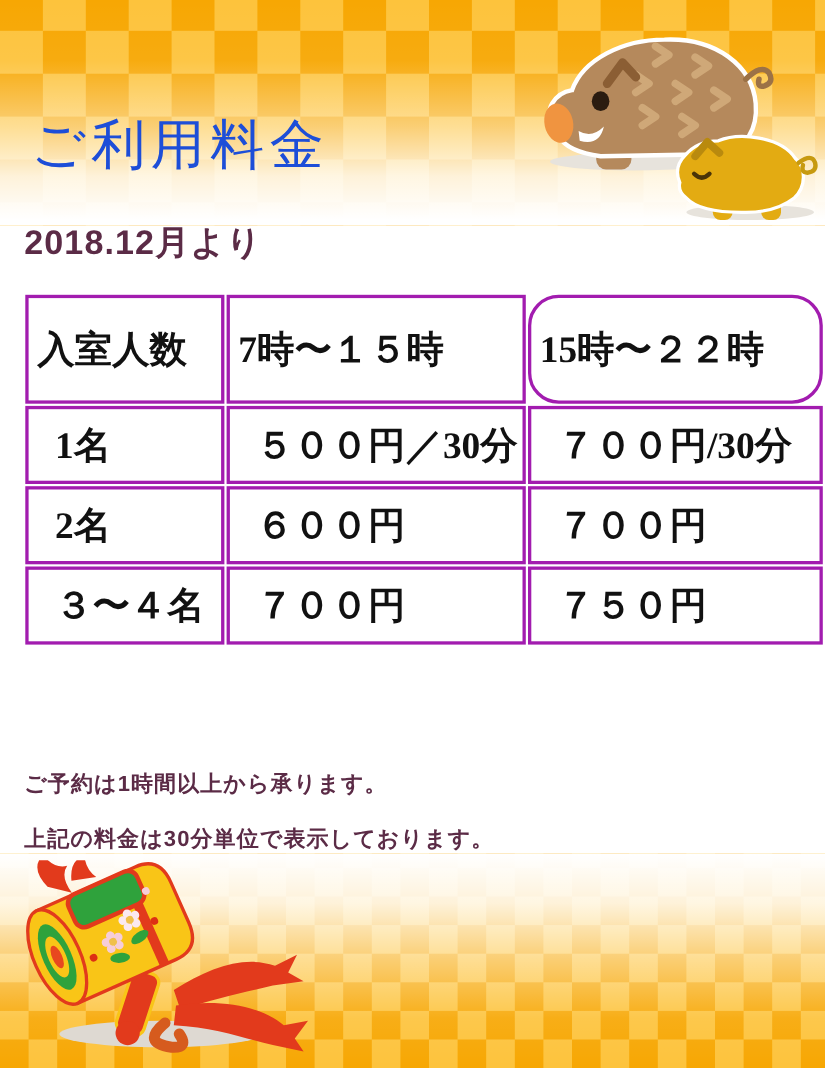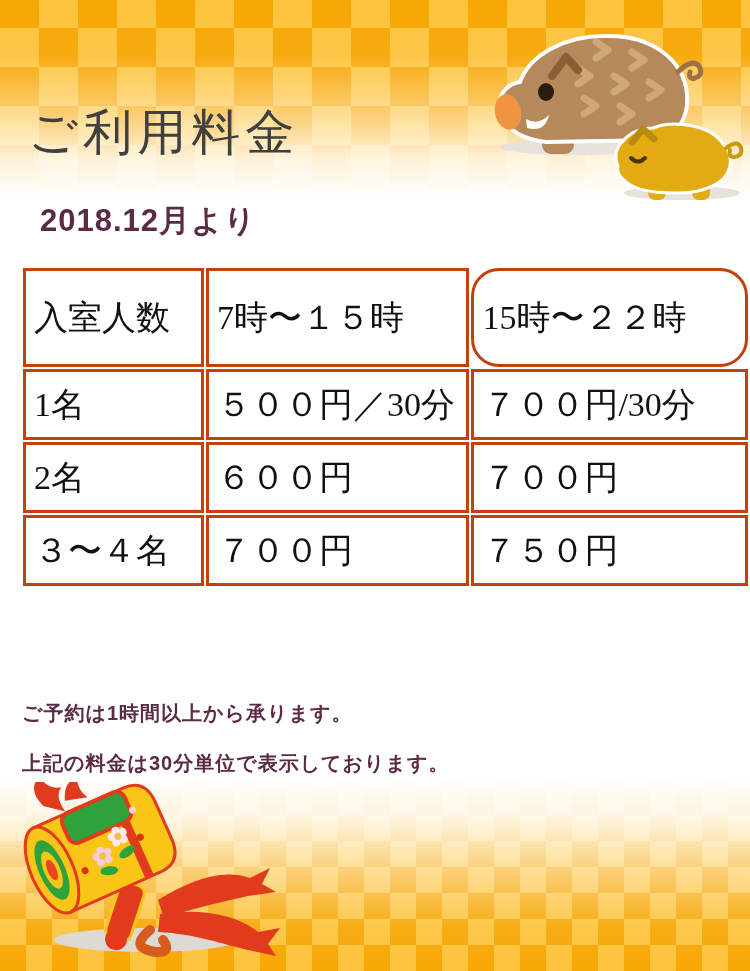--- a/index.html
+++ b/index.html
@@ -32,44 +32,44 @@
     background:linear-gradient(to bottom,
       #ffffff 0px,
       rgba(255,255,255,0.85) 45px,
       rgba(255,255,255,0.45) 95px,
       rgba(255,255,255,0.08) 150px,
       rgba(255,255,255,0) 195px);
   }
   
   .title{
     position:absolute;left:28px;top:106px;margin:0;z-index:3;
-    font-size:49px;font-weight:400;letter-spacing:5px;color:#404040;line-height:1.1;
+    font-size:49px;font-weight:400;letter-spacing:5px;color:#1d4ed8;line-height:1.1;
   }
   .date{
-    position:absolute;left:40px;top:200px;z-index:3;
+    position:absolute;left:22px;top:200px;z-index:3;
     font-size:31px;font-weight:700;letter-spacing:1px;color:#5b2b46;
   }
   .notes{
     position:absolute;left:22px;top:688px;z-index:5;
     font-size:20px;font-weight:700;letter-spacing:1px;color:#5b2b46;line-height:50px;
   }
   
   .price-table{
     position:absolute;left:21px;top:266px;z-index:3;
     border-collapse:separate;border-spacing:2px;
     font-family:"Liberation Serif","DejaVu Serif",serif;
     font-size:34px;color:#111;
   }
   .price-table th,.price-table td{
-    border:3px solid #c2410c;background:transparent;
-    font-weight:400;text-align:left;vertical-align:middle;
+    border:3px solid #a21caf;background:transparent;
+    font-weight:700;text-align:left;vertical-align:middle;
     padding:0 4px 0 8px;white-space:nowrap;
   }
   .price-table th{height:93px;}
-  .price-table td{height:65px;}
+  .price-table td{height:65px;padding-left:24px;}
   .col-people{width:188px;}
   .col-am{width:252px;}
   .col-pm{width:300px;border-radius:28px;}
   
   .boars{position:absolute;left:486px;top:20px;z-index:2;}
   .mallet{position:absolute;left:10px;top:782px;z-index:4;}
 </style>
 </head>
 <body>
 

